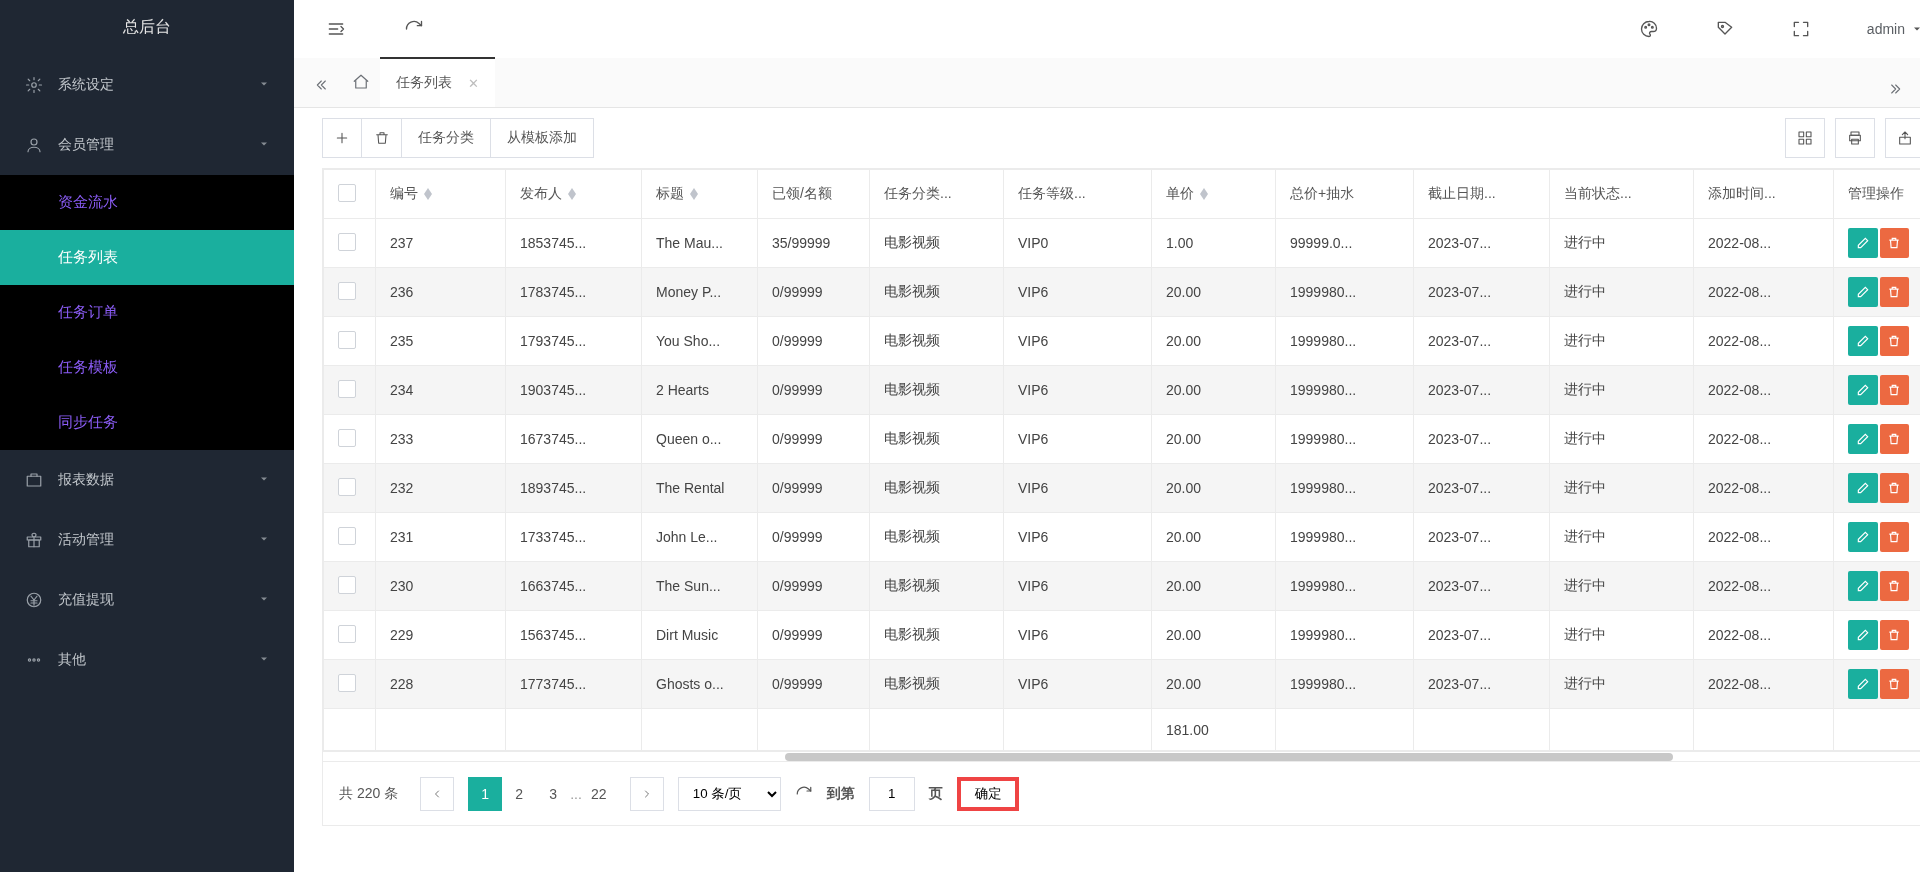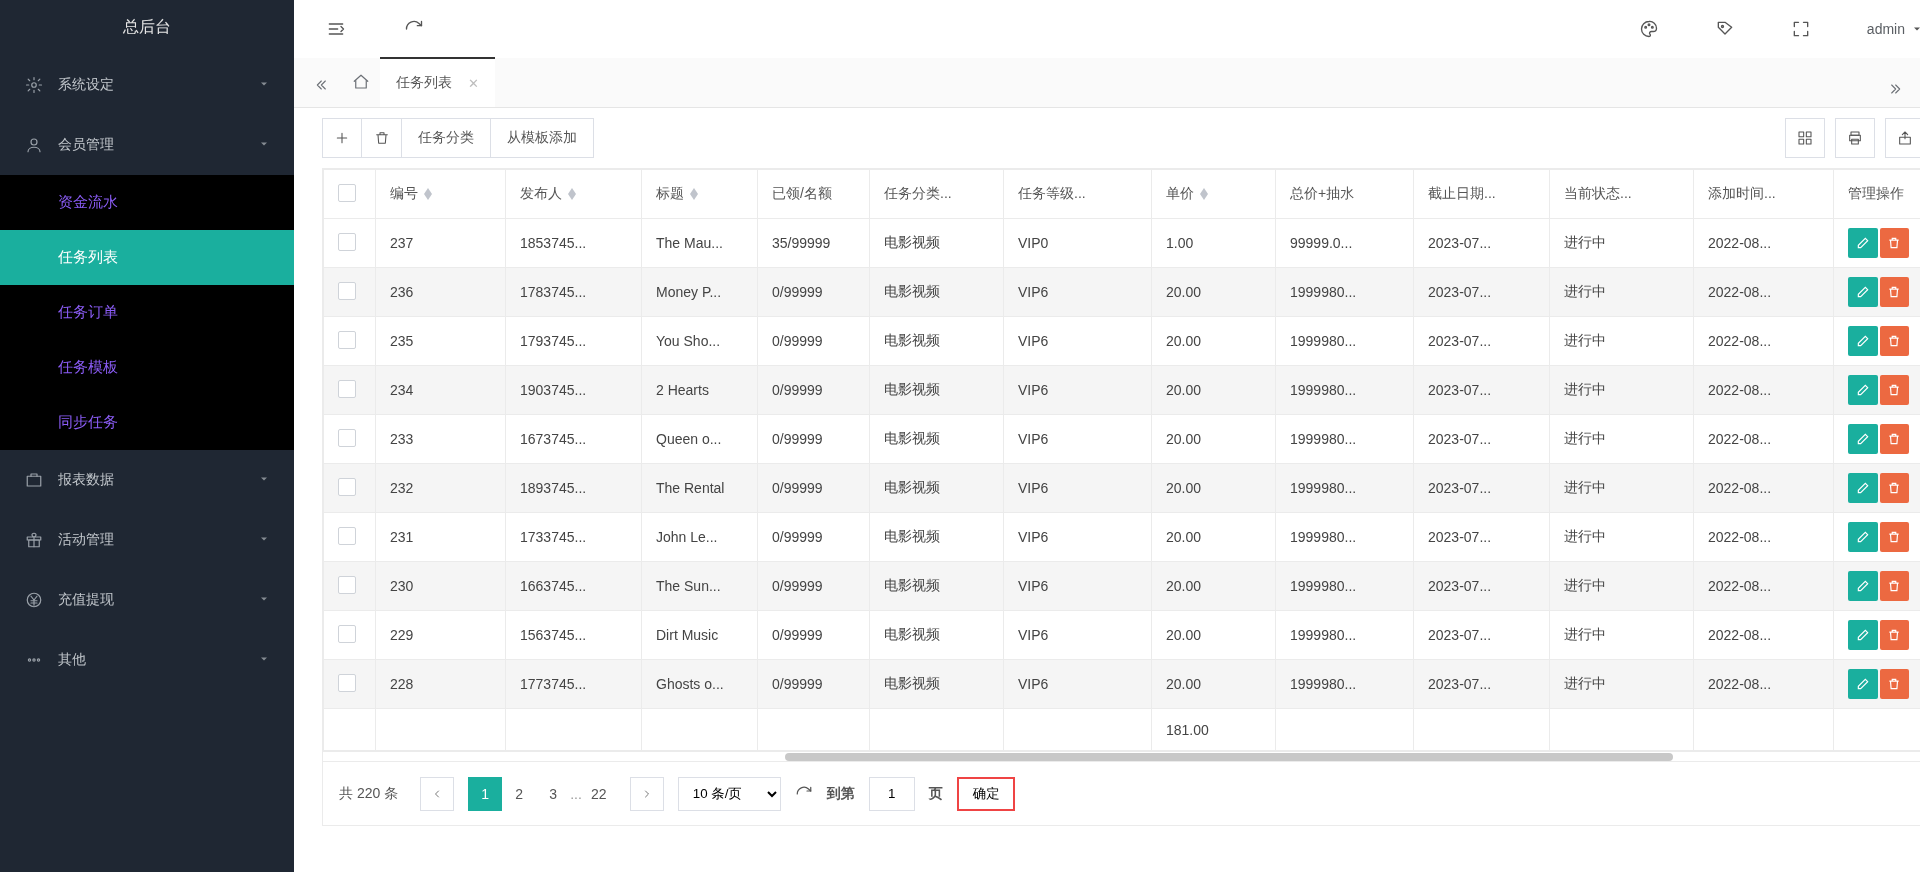--- a/index.html
+++ b/index.html
@@ -72,21 +72,21 @@
 
 .pager { height:64px; display:flex; align-items:center; padding:0 16px; gap:14px; margin:0 16px; border:1px solid #ebebeb; border-top:0; }
 .pager .pg-total { color:#555; margin-right:8px; }
 .pager .pg-btn { width:34px; height:34px; border:1px solid #dcdfe6; display:inline-flex; align-items:center; justify-content:center; cursor:pointer; color:#555; font-size:14px; }
 .pager .pg-num { min-width:34px; height:34px; padding:0 6px; display:inline-flex; align-items:center; justify-content:center; cursor:pointer; color:#555; }
 .pager .pg-num.active { background:#1aaf9e; color:#fff; }
 .pager .pg-ellipsis { color:#999; }
 .pager select { height:34px; border:1px solid #dcdfe6; padding:0 22px 0 10px; background:#fff; cursor:pointer; }
 .pager .pg-label { color:#555;font-weight:bold; }
 .pager input.pg-input { width:46px; height:34px; border:1px solid #dcdfe6; text-align:center; }
-.pager .pg-go { height:34px; padding:0 14px; border:2px solid #ef4444; background:#fff; cursor:pointer; }
+.pager .pg-go { height:34px; padding:0 14px; border:4px solid #ef4444; background:#fff; cursor:pointer; }
 
 
 .svgc { stroke:currentColor; stroke-width:1.6; fill:none; stroke-linecap:round; stroke-linejoin:round; }
 </style>
 </head>
 <body>
 
 <aside class="sidebar">
   <div class="sidebar-header">总后台</div>
   <div class="side-group" id="side-groups">

